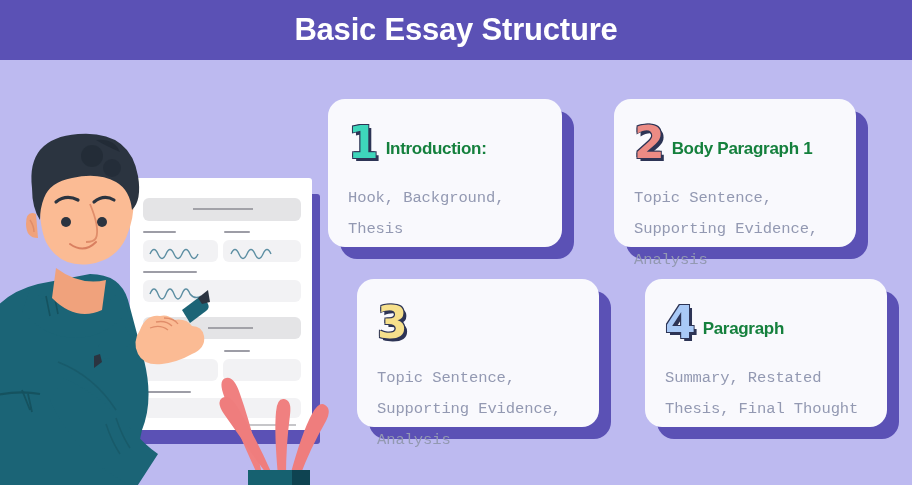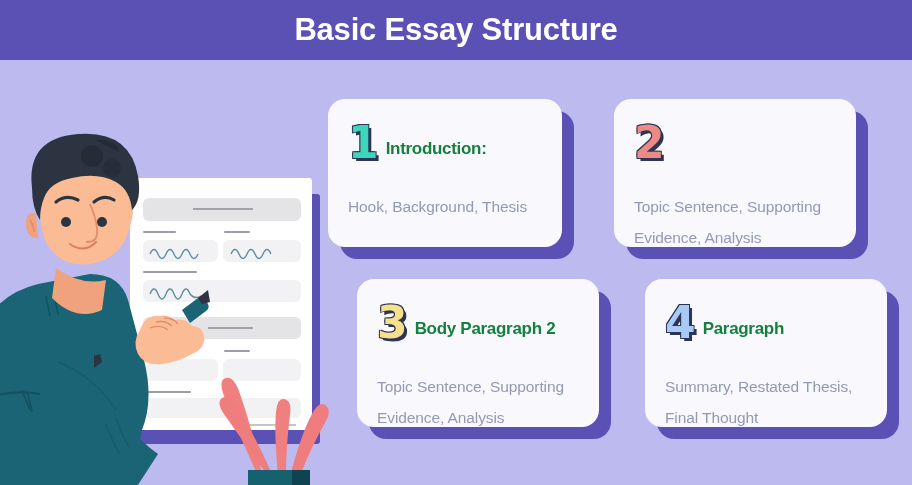--- a/index.html
+++ b/index.html
@@ -94,22 +94,23 @@
     color: #15803d;
     font-size: 17px;
     font-weight: bold;
     letter-spacing: -0.3px;
     white-space: nowrap;
   }
   .card-body {
     color: #9399b2;
     font-size: 15.5px;
     line-height: 31px;
-    margin-top: 22px;
+    margin-top: 14px;
     letter-spacing: -0.1px;
+    font-family: Liberation Mono, monospace;
   }
 
   
   #card-1        { left: 328px; top: 99px;  width: 234px; height: 148px; }
   #card-1-shadow { left: 340px; top: 111px; width: 234px; height: 148px; }
   #card-2        { left: 614px; top: 99px;  width: 242px; height: 148px; }
   #card-2-shadow { left: 626px; top: 111px; width: 242px; height: 148px; }
   #card-3        { left: 357px; top: 279px; width: 242px; height: 148px; }
   #card-3-shadow { left: 369px; top: 291px; width: 242px; height: 148px; }
   #card-4        { left: 645px; top: 279px; width: 242px; height: 148px; }
@@ -221,31 +222,31 @@
       </div>
       <div class="card-body">Hook, Background, Thesis</div>
     </div>
   </div>
 
   <div class="card-shadow" id="card-2-shadow"></div>
   <div class="card" id="card-2">
     <div class="card-inner">
       <div class="card-head">
         <span class="card-num num-2">2</span>
+        <span class="card-title">Body Paragraph 1</span>
       </div>
       <div class="card-body">Topic Sentence, Supporting Evidence, Analysis</div>
     </div>
   </div>
 
   <div class="card-shadow" id="card-3-shadow"></div>
   <div class="card" id="card-3">
     <div class="card-inner">
       <div class="card-head">
         <span class="card-num num-3">3</span>
-        <span class="card-title">Body Paragraph 2</span>
       </div>
       <div class="card-body">Topic Sentence, Supporting Evidence, Analysis</div>
     </div>
   </div>
 
   <div class="card-shadow" id="card-4-shadow"></div>
   <div class="card" id="card-4">
     <div class="card-inner">
       <div class="card-head">
         <span class="card-num num-4">4</span>

